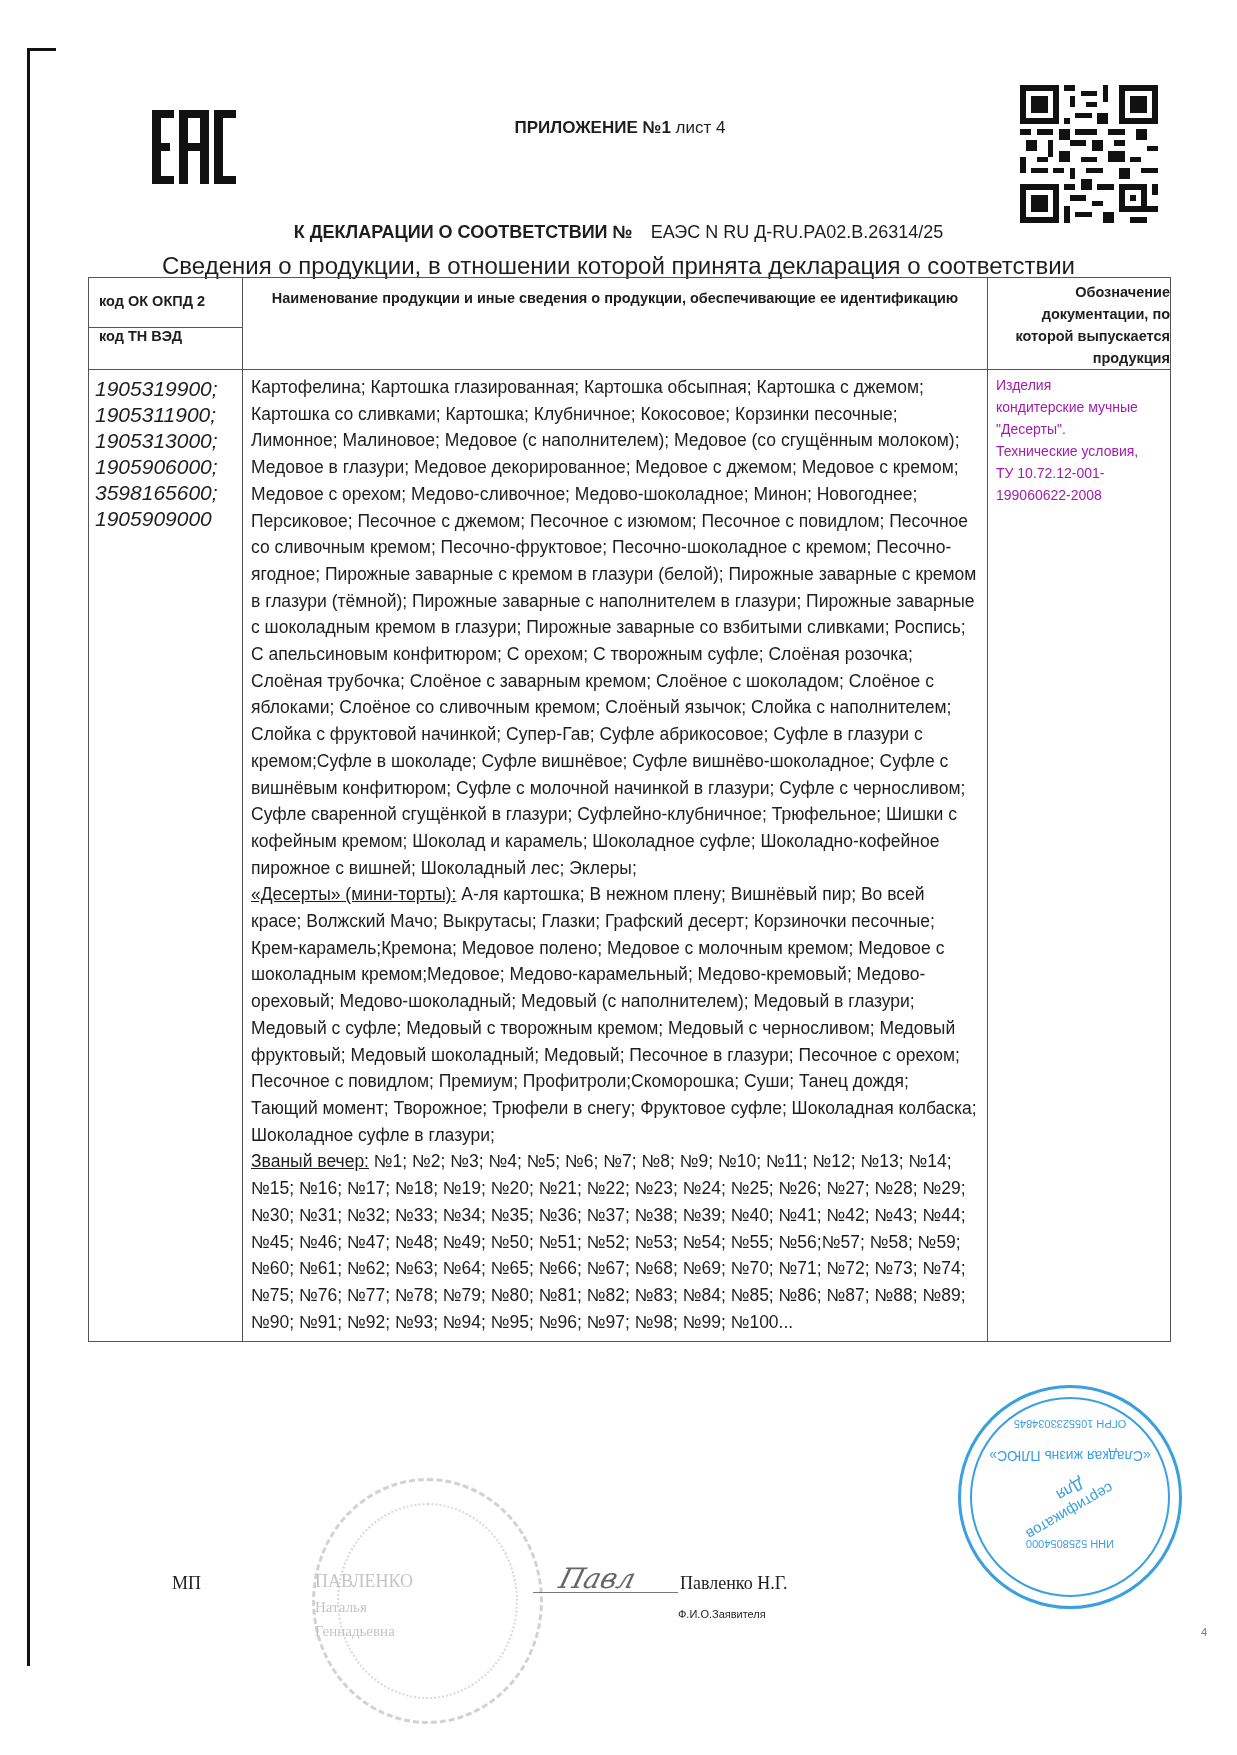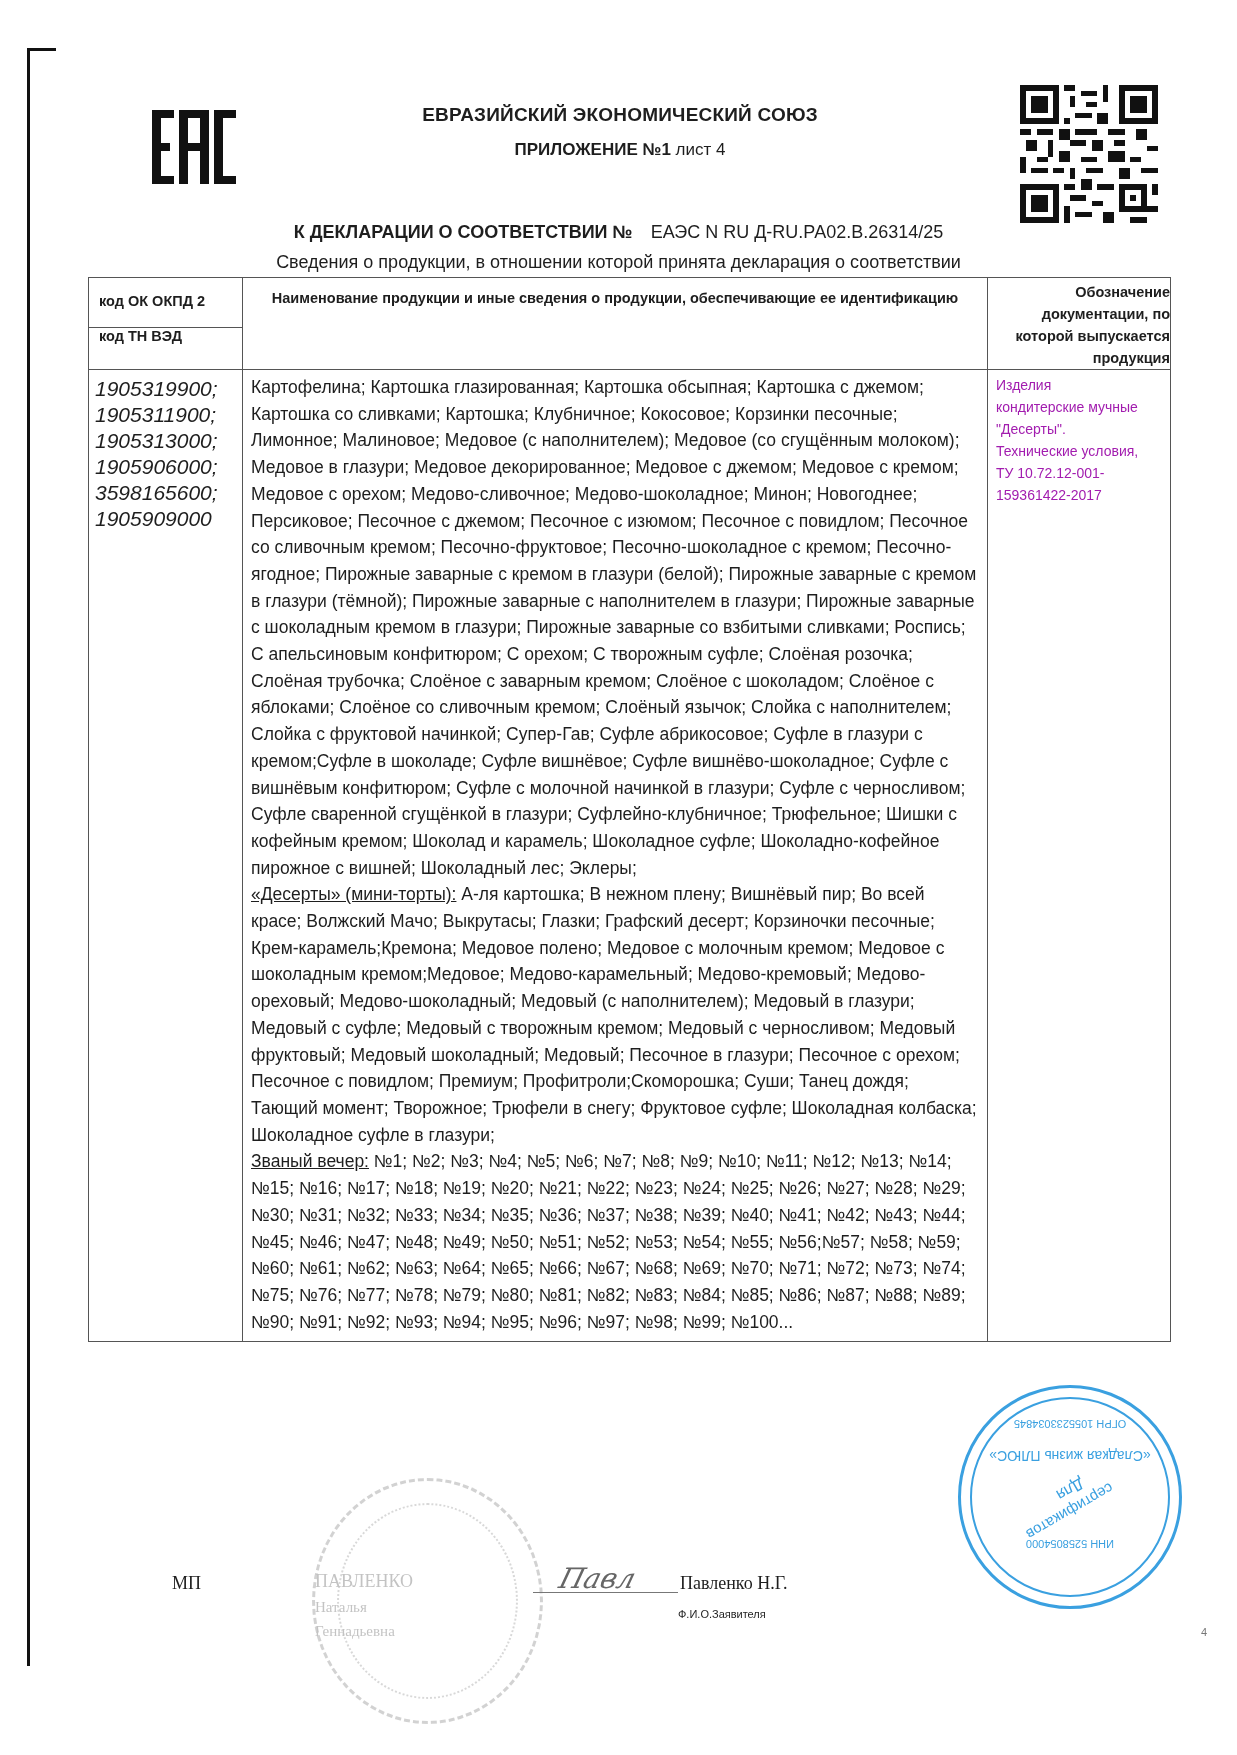--- a/index.html
+++ b/index.html
@@ -9,21 +9,21 @@
   .eac-logo { position: absolute; left: 152px; top: 110px; width: 86px; height: 74px; display: flex; gap: 5px; }
   .eac-logo span { display: block; background: #111; }
   .header-block { position: absolute; left: 300px; top: 104px; width: 640px; text-align: center; }
   .header-union { font-size: 19px; font-weight: bold; letter-spacing: 0.2px; }
   .header-app { font-size: 17px; font-weight: bold; margin-top: 14px; }
   .header-app .small { font-weight: normal; }
   .qr { position: absolute; left: 1020px; top: 85px; width: 138px; height: 138px; }
   .decl-title { position: absolute; left: 0; top: 222px; width: 1237px; text-align: center; font-size: 18px; }
   .decl-title b { font-weight: bold; }
   .decl-title .num { margin-left: 18px; font-weight: normal; }
-  .subtitle { position: absolute; left: 0; top: 252px; width: 1237px; text-align: center; font-size: 18px; }
+  .subtitle { position: absolute; left: 0; top: 252px; width: 1237px; text-align: center; font-size: 24px; }
   table.products { position: absolute; left: 88px; top: 277px; width: 1083px; border-collapse: collapse; font-size: 16px; }
   table.products td, table.products th { border: 1px solid #555; vertical-align: top; padding: 0; }
   th { font-weight: bold; font-size: 14.5px; }
   .h-code1 { width: 143px; height: 46px; text-align: left; padding-left: 10px !important; line-height: 46px; }
   .h-code2 { height: 38px; text-align: left; padding-left: 10px !important; }
   .h-name { text-align: center; padding-top: 8px !important; line-height: 24px; }
   .h-doc { width: 182px; text-align: right; line-height: 22px; padding-top: 3px !important; }
   .codes { font-size: 21px; line-height: 26px; padding: 6px 6px 0 6px !important; font-style: italic; }
   .names { font-size: 17.5px; line-height: 26.7px; padding: 4px 8px 6px 8px !important; }
   .docs { font-size: 14px; line-height: 22px; padding: 4px 8px !important; color: #a21caf; }
@@ -67,21 +67,20 @@
   <span style="width:22px;background:none;">
     <svg width="22" height="74" viewBox="0 0 22 74">
         <rect x="0" y="0" width="22" height="8" fill="#111"></rect>
         <rect x="0" y="0" width="9" height="74" fill="#111"></rect>
         <rect x="0" y="66" width="22" height="8" fill="#111"></rect>
       </svg>
   </span>
 </div>
 
 <div class="header-block">
-  <div class="header-union">ЕВРАЗИЙСКИЙ ЭКОНОМИЧЕСКИЙ СОЮЗ</div>
   <div class="header-app">
     <span>ПРИЛОЖЕНИЕ №1</span>
     <span class="small">лист 4</span>
   </div>
 </div>
 
 <svg class="qr" viewBox="0 0 25 25" shape-rendering="crispEdges">
   <rect x="0" y="0" width="7" height="7" fill="#111"></rect>
     <rect x="1" y="1" width="5" height="5" fill="#fff"></rect>
     <rect x="2" y="2" width="3" height="3" fill="#111"></rect>
@@ -165,21 +164,21 @@
       <div>3598165600;</div>
       <div>1905909000</div>
     </td>
     <td class="names"><span>Картофелина; Картошка глазированная; Картошка обсыпная; Картошка с джемом; Картошка со сливками; Картошка; Клубничное; Кокосовое; Корзинки песочные; Лимонное; Малиновое; Медовое (с наполнителем); Медовое (со сгущённым молоком); Медовое в глазури; Медовое декорированное; Медовое с джемом; Медовое с кремом; Медовое с орехом; Медово-сливочное; Медово-шоколадное; Минон; Новогоднее; Персиковое; Песочное с джемом; Песочное с изюмом; Песочное с повидлом; Песочное со сливочным кремом; Песочно-фруктовое; Песочно-шоколадное с кремом; Песочно-ягодное; Пирожные заварные с кремом в глазури (белой); Пирожные заварные с кремом в глазури (тёмной); Пирожные заварные с наполнителем в глазури; Пирожные заварные с шоколадным кремом в глазури; Пирожные заварные со взбитыми сливками; Роспись; С апельсиновым конфитюром; С орехом; С творожным суфле; Слоёная розочка; Слоёная трубочка; Слоёное с заварным кремом; Слоёное с шоколадом; Слоёное с яблоками; Слоёное со сливочным кремом; Слоёный язычок; Слойка с наполнителем; Слойка с фруктовой начинкой; Супер-Гав; Суфле абрикосовое; Суфле в глазури с кремом;Суфле в шоколаде; Суфле вишнёвое; Суфле вишнёво-шоколадное; Суфле с вишнёвым конфитюром; Суфле с молочной начинкой в глазури; Суфле с черносливом; Суфле сваренной сгущёнкой в глазури; Суфлейно-клубничное; Трюфельное; Шишки с кофейным кремом; Шоколад и карамель; Шоколадное суфле; Шоколадно-кофейное пирожное с вишней; Шоколадный лес; Эклеры;</span><br><span class="u">«Десерты» (мини-торты):</span><span> А-ля картошка; В нежном плену; Вишнёвый пир; Во всей красе; Волжский Мачо; Выкрутасы; Глазки; Графский десерт; Корзиночки песочные; Крем-карамель;Кремона; Медовое полено; Медовое с молочным кремом; Медовое с шоколадным кремом;Медовое; Медово-карамельный; Медово-кремовый; Медово-ореховый; Медово-шоколадный; Медовый (с наполнителем); Медовый в глазури; Медовый с суфле; Медовый с творожным кремом; Медовый с черносливом; Медовый фруктовый; Медовый шоколадный; Медовый; Песочное в глазури; Песочное с орехом; Песочное с повидлом; Премиум; Профитроли;Скоморошка; Суши; Танец дождя; Тающий момент; Творожное; Трюфели в снегу; Фруктовое суфле; Шоколадная колбаска; Шоколадное суфле в глазури;</span><br><span class="u">Званый вечер:</span><span> №1; №2; №3; №4; №5; №6; №7; №8; №9; №10; №11; №12; №13; №14; №15; №16; №17; №18; №19; №20; №21; №22; №23; №24; №25; №26; №27; №28; №29; №30; №31; №32; №33; №34; №35; №36; №37; №38; №39; №40; №41; №42; №43; №44; №45; №46; №47; №48; №49; №50; №51; №52; №53; №54; №55; №56;№57; №58; №59; №60; №61; №62; №63; №64; №65; №66; №67; №68; №69; №70; №71; №72; №73; №74; №75; №76; №77; №78; №79; №80; №81; №82; №83; №84; №85; №86; №87; №88; №89; №90; №91; №92; №93; №94; №95; №96; №97; №98; №99; №100...</span></td>
     <td class="docs">
       <div>Изделия</div>
       <div>кондитерские мучные</div>
       <div>"Десерты".</div>
       <div>Технические условия,</div>
       <div>ТУ 10.72.12-001-</div>
-      <div>159361422-2017</div>
+      <div>199060622-2008</div>
     </td>
   </tr>
 </tbody>
   </table>
 
 <div class="stamp-gray">
   <div class="inner"></div>
   <div class="t" style="top:90px;font-size:18px;">ПАВЛЕНКО</div>
   <div class="t" style="top:118px;font-size:15px;">Наталья</div>
   <div class="t" style="top:142px;font-size:15px;">Геннадьевна</div>

